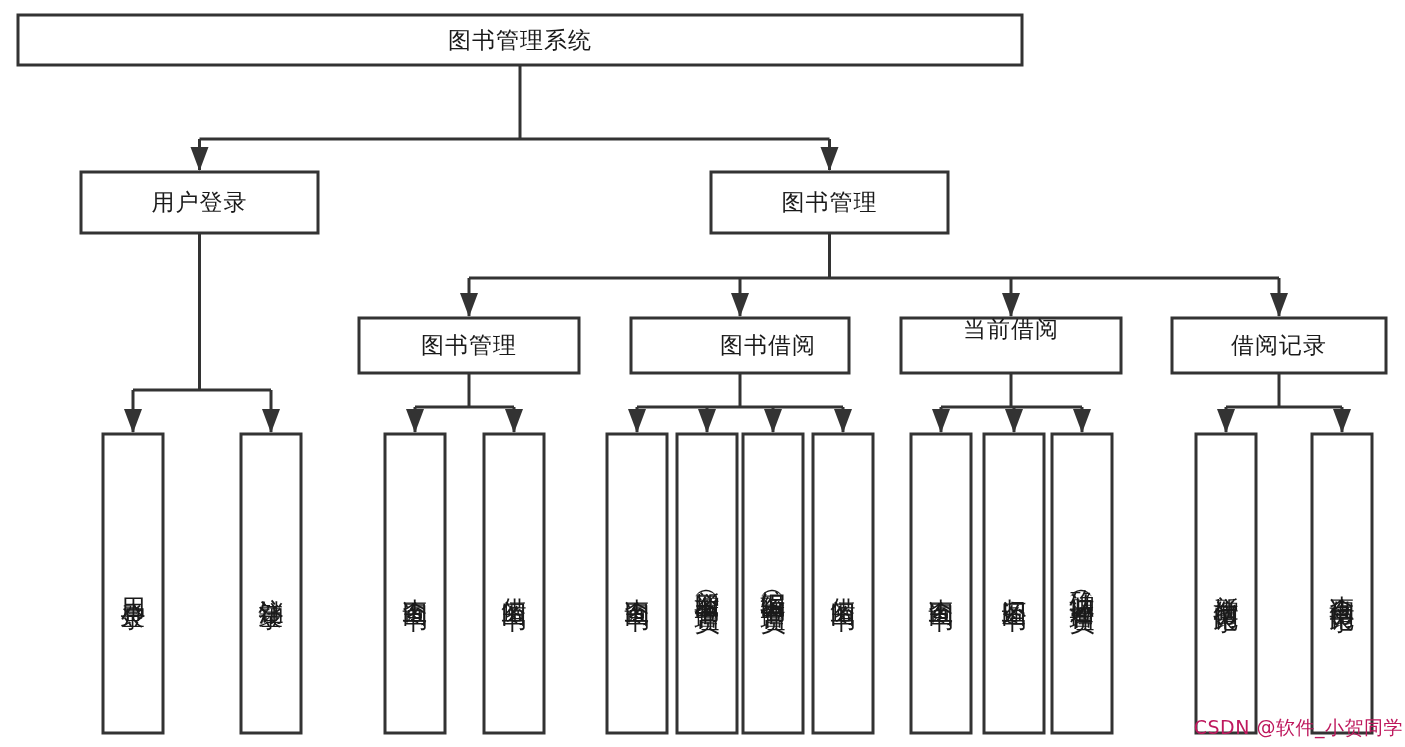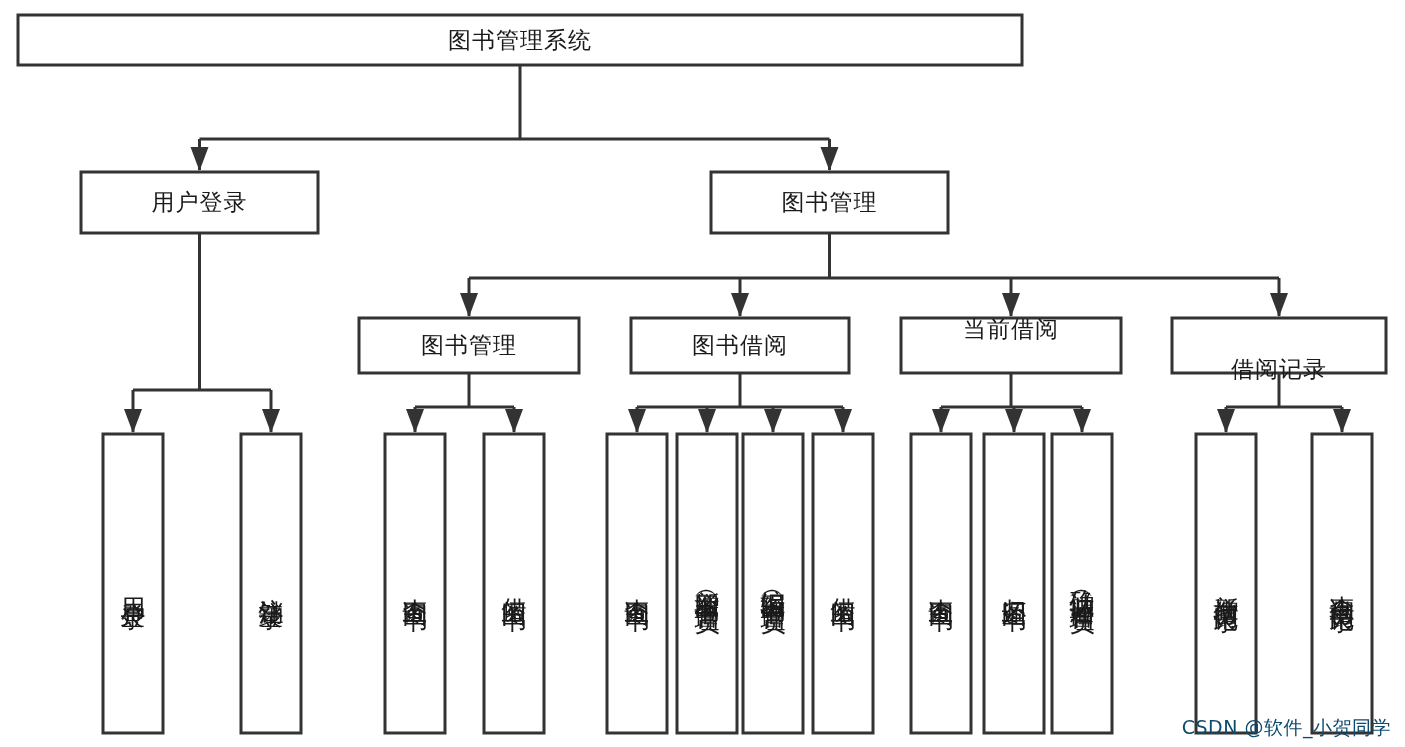--- a/index.html
+++ b/index.html
@@ -63,25 +63,25 @@
     align-items: center;
     justify-content: center;
     font-family: "DejaVu Sans", "Liberation Sans", sans-serif;
     font-size: 23px;
     letter-spacing: 1px;
     color: #1a1a1a;
     pointer-events: none;
   }
   #watermark {
     position: absolute;
-    right: 14px;
+    right: 2px;
     bottom: 6px;
     font-family: "DejaVu Sans", "Liberation Sans", sans-serif;
     font-size: 19px;
-    color: #0c4a6e;
+    color: #be185d;
     letter-spacing: 0.5px;
     user-select: none;
     white-space: nowrap;
   }
 </style>
 </head>
 <body>
 
 <div id="diagram-root">
 
@@ -162,23 +162,23 @@
         <rect x="1196" y="434" width="60" height="299" class="node-box"></rect>
         <rect x="1312" y="434" width="60" height="299" class="node-box"></rect>
       </g>
   </svg>
 
   <div id="labels-layer">
       <div class="hlabel-wrap" style="left: 18px; top: 15px; width: 1004px; height: 50px; font-size: 23px;">图书管理系统</div>
       <div class="hlabel-wrap" style="left: 81px; top: 172px; width: 237px; height: 61px;">用户登录</div>
       <div class="hlabel-wrap" style="left: 711px; top: 172px; width: 237px; height: 61px; text-align: right;">图书管理</div>
       <div class="hlabel-wrap" style="left: 359px; top: 318px; width: 220px; height: 55px;">图书管理</div>
-      <div class="hlabel-wrap" style="left: 631px; top: 318px; width: 218px; height: 55px;">图书借阅</div>
+      <div class="hlabel-wrap" style="left: 631px; top: 318px; width: 218px; height: 55px; padding-left: 28px;">图书借阅</div>
       <div class="hlabel-wrap" style="left: 901px; top: 302px; width: 220px; height: 55px;">当前借阅</div>
-      <div class="hlabel-wrap" style="left: 1172px; top: 318px; width: 214px; height: 55px; margin-top: 24px;">借阅记录</div>
+      <div class="hlabel-wrap" style="left: 1172px; top: 318px; width: 214px; height: 55px;">借阅记录</div>
       <div class="vlabel-wrap" style="left: 103px; top: 434px; width: 60px; height: 299px;">用户登录</div>
       <div class="vlabel-wrap" style="left: 241px; top: 434px; width: 60px; height: 299px;">注销登录</div>
       <div class="vlabel-wrap" style="left: 385px; top: 434px; width: 60px; height: 299px;">查询图书</div>
       <div class="vlabel-wrap" style="left: 484px; top: 434px; width: 60px; height: 299px;">借阅图书</div>
       <div class="vlabel-wrap" style="left: 607px; top: 434px; width: 60px; height: 299px;">查询图书</div>
       <div class="vlabel-wrap" style="left: 677px; top: 434px; width: 60px; height: 299px;">新增图书（管理员）</div>
       <div class="vlabel-wrap" style="left: 743px; top: 434px; width: 60px; height: 299px;">编辑图书（管理员）</div>
       <div class="vlabel-wrap" style="left: 813px; top: 434px; width: 60px; height: 299px;">借阅图书</div>
       <div class="vlabel-wrap" style="left: 911px; top: 434px; width: 60px; height: 299px;">查询图书</div>
       <div class="vlabel-wrap" style="left: 984px; top: 434px; width: 60px; height: 299px;">归还图书</div>

